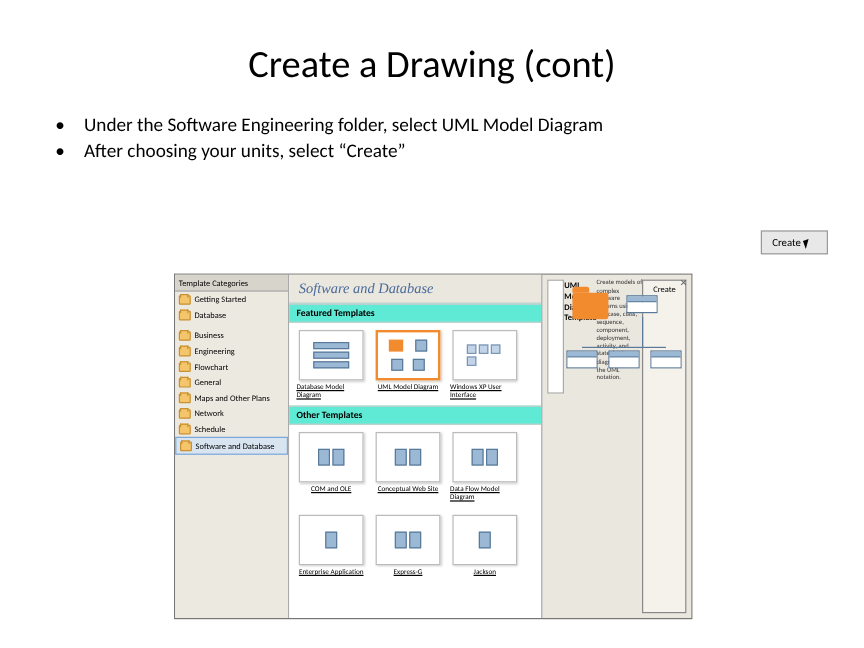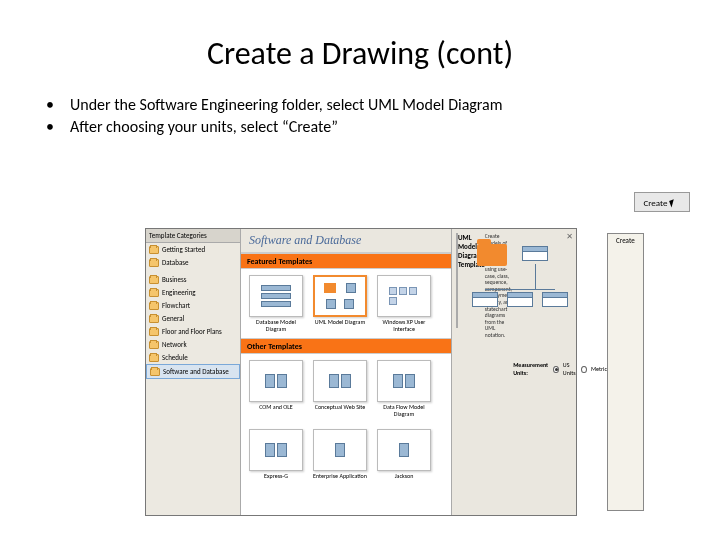--- a/index.html
+++ b/index.html
@@ -114,21 +114,21 @@
   .main-header {
     padding: 4px 8px;
     font-size: 12px;
     color: #4a6a9a;
     font-style: italic;
     font-family: Georgia, serif;
     background: #eae7df;
     border-bottom: 1px solid #ccc;
   }
   .section-label {
-    background: #f97316;
+    background: #5eead4;
     padding: 2px 6px;
     font-size: 8px;
     font-weight: bold;
     border-top: 1px solid #ccc;
     border-bottom: 1px solid #ccc;
   }
   .template-row {
     display: flex;
     gap: 6px;
     padding: 6px;
@@ -148,23 +148,23 @@
     background: #fff;
     border: 1px solid #bbb;
     box-shadow: 1px 1px 2px rgba(0,0,0,0.2);
     display: flex;
     align-items: center;
     justify-content: center;
     position: relative;
   }
   .tlabel {
     font-size: 6px;
-    text-align: center;
     line-height: 1.1;
     max-width: 58px;
+    text-decoration: underline;
   }
   .right-panel {
     width: 125px;
     background: #eae7df;
     border-left: 1px solid #aaa;
     position: relative;
     padding: 4px;
     display: flex;
   }
   .close-x {
@@ -298,21 +298,21 @@
     <div class="sidebar-item">
         <span class="folder-icon"></span>
         <span>Flowchart</span>
       </div>
     <div class="sidebar-item">
         <span class="folder-icon"></span>
         <span>General</span>
       </div>
     <div class="sidebar-item">
         <span class="folder-icon"></span>
-        <span>Floor and Floor Plans</span>
+        <span>Maps and Other Plans</span>
       </div>
     <div class="sidebar-item">
         <span class="folder-icon"></span>
         <span>Network</span>
       </div>
     <div class="sidebar-item">
         <span class="folder-icon"></span>
         <span>Schedule</span>
       </div>
     <div class="sidebar-item last">
@@ -386,32 +386,32 @@
             </div>
           </div>
         <div class="tlabel">Data Flow Model Diagram</div>
       </div>
     </div>
     <div class="template-row row2">
       <div class="template">
         <div class="thumb">
             <div class="mini-generic">
               <span></span>
+            </div>
+          </div>
+        <div class="tlabel">Enterprise Application</div>
+      </div>
+      <div class="template">
+        <div class="thumb">
+            <div class="mini-generic">
+              <span></span>
               <span></span>
             </div>
           </div>
         <div class="tlabel">Express-G</div>
-      </div>
-      <div class="template">
-        <div class="thumb">
-            <div class="mini-generic">
-              <span></span>
-            </div>
-          </div>
-        <div class="tlabel">Enterprise Application</div>
       </div>
       <div class="template">
         <div class="thumb">
             <div class="mini-generic">
               <span></span>
             </div>
           </div>
         <div class="tlabel">Jackson</div>
       </div>
     </div>
@@ -435,23 +435,16 @@
         </div>
       <div class="preview-class pc4">
           <div></div>
           <div></div>
         </div>
       <div class="preview-line" style="left:28px;top:55px;width:70px"></div>
       <div class="preview-line" style="left:78px;top:30px;width:1px;height:26px"></div>
     </div>
     <div class="desc-title">UML Model Diagram Template</div>
     <div class="desc-text">Create models of complex software systems using use-case, class, sequence, component, deployment, activity, and statechart diagrams from the UML notation.</div>
-    <div class="units-row">
-      <b>Measurement Units:</b>
-      <span class="radio on"></span>
-      <span>US Units</span>
-      <span class="radio"></span>
-      <span>Metric</span>
-    </div>
     <div class="create-btn">Create</div>
   </div>
 
 </div>
 
 </body></html>

